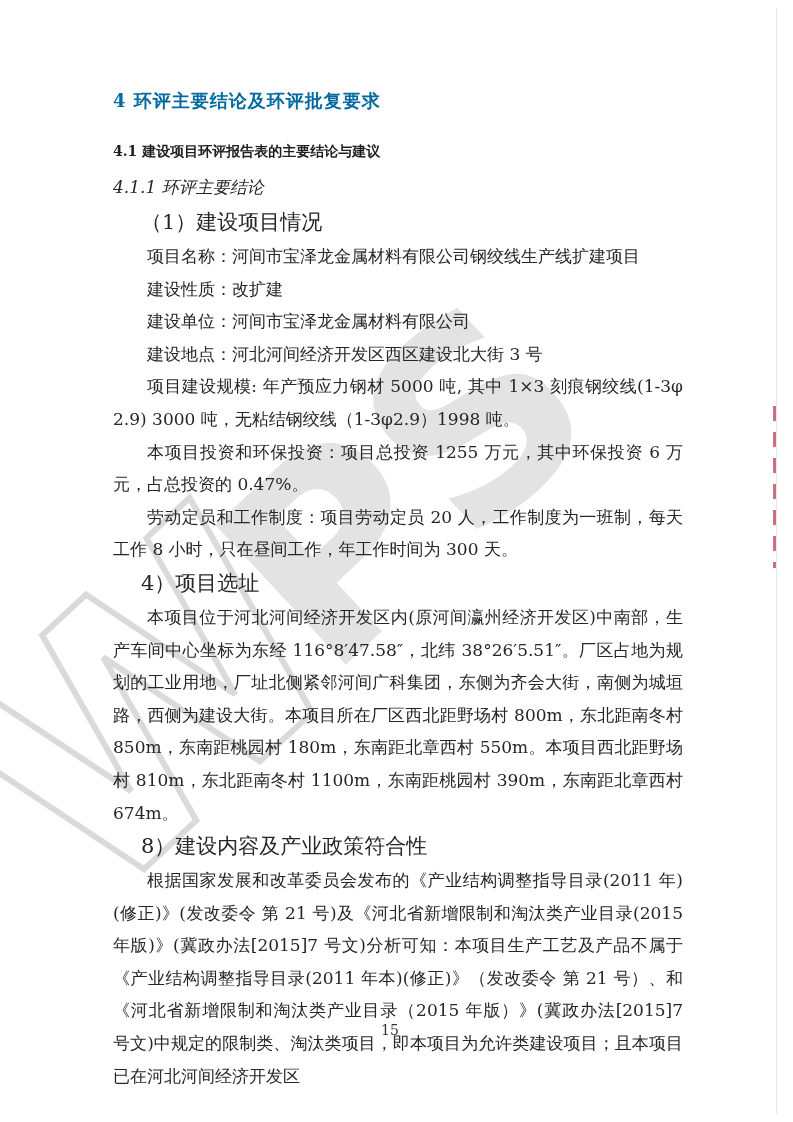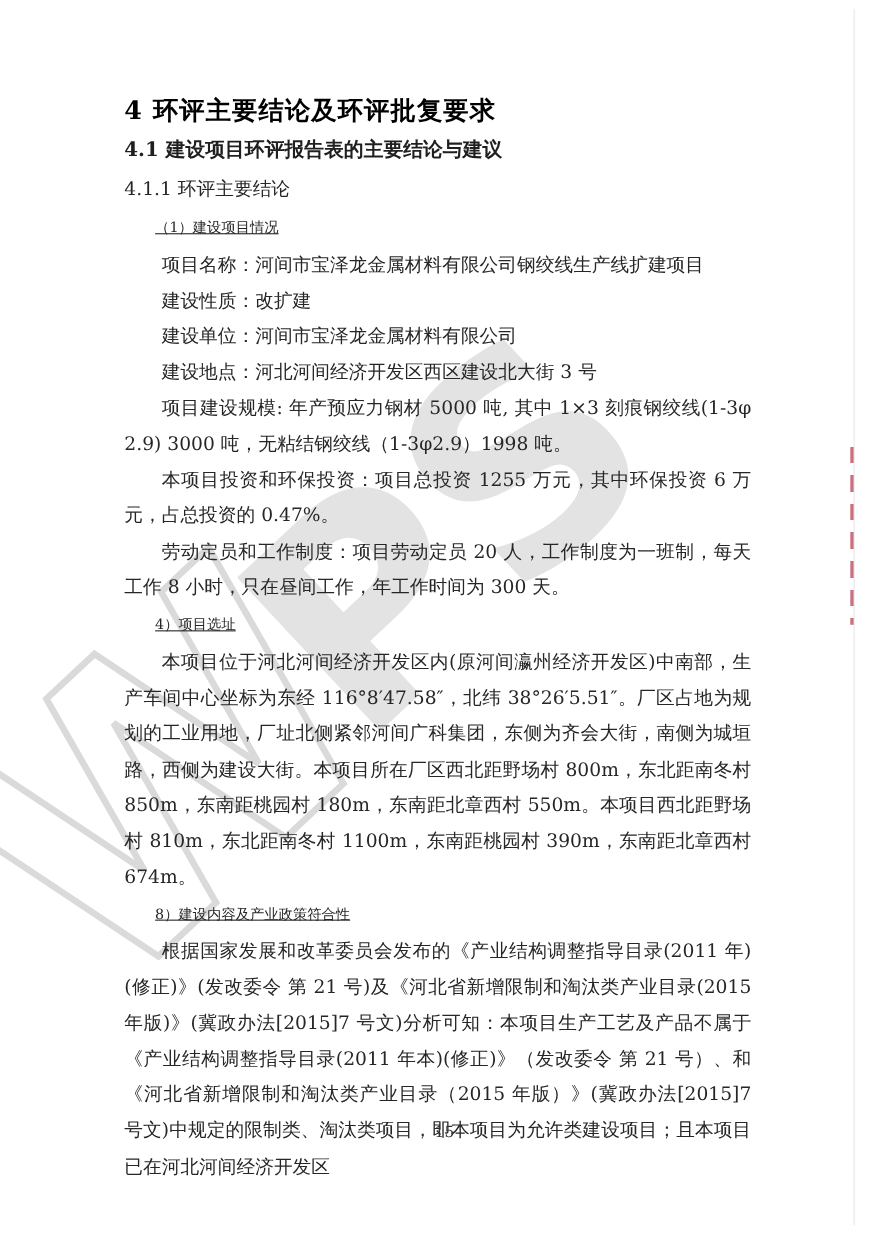--- a/index.html
+++ b/index.html
@@ -14,45 +14,45 @@
   .page { position: absolute; inset: 0; background: #ffffff; }
 
   
   .content {
     position: absolute;
     left: 113px; top: 86px;
     width: 570px;
     z-index: 2;
   }
   .b-h1 {
-    font-size: 23px;
+    font-size: 18px;
     font-weight: bold;
     line-height: 30px;
     letter-spacing: 1px;
-    margin: 0 0 2px 0;
-    color: #000000;
+    margin: 0 0 17px 0;
+    color: #0369a1;
   }
   .b-h2 {
-    font-size: 18px;
+    font-size: 14px;
     font-weight: bold;
     line-height: 37px;
     margin: 0;
     color: #1f1f1f;
   }
   .b-h3 {
     font-size: 17px;
     line-height: 35px;
     margin: 0;
+    font-style: italic;
   }
   .b-sub {
-    font-size: 13px;
+    font-size: 21px;
     line-height: 35px;
     padding-left: 28px;
     margin: 0;
-    text-decoration: underline;
   }
   .b-p {
     font-size: 17px;
     line-height: 32.6px;
     text-indent: 2em;
     text-align: justify;
     margin: 0;
     word-break: break-all;
   }
 
@@ -93,21 +93,21 @@
     background: repeating-linear-gradient(
       to bottom,
       #c25568 0px, #c25568 15px,
       rgba(0,0,0,0) 15px, rgba(0,0,0,0) 26px);
     opacity: 0.85;
     z-index: 3;
   }
 
   .page-num {
     position: absolute;
-    left: 14px; top: 1022px;
+    left: 0; top: 1022px;
     width: 780px;
     text-align: center;
     font-size: 14px;
     color: #333;
     z-index: 2;
   }
 </style>
 </head>
 <body>
 

